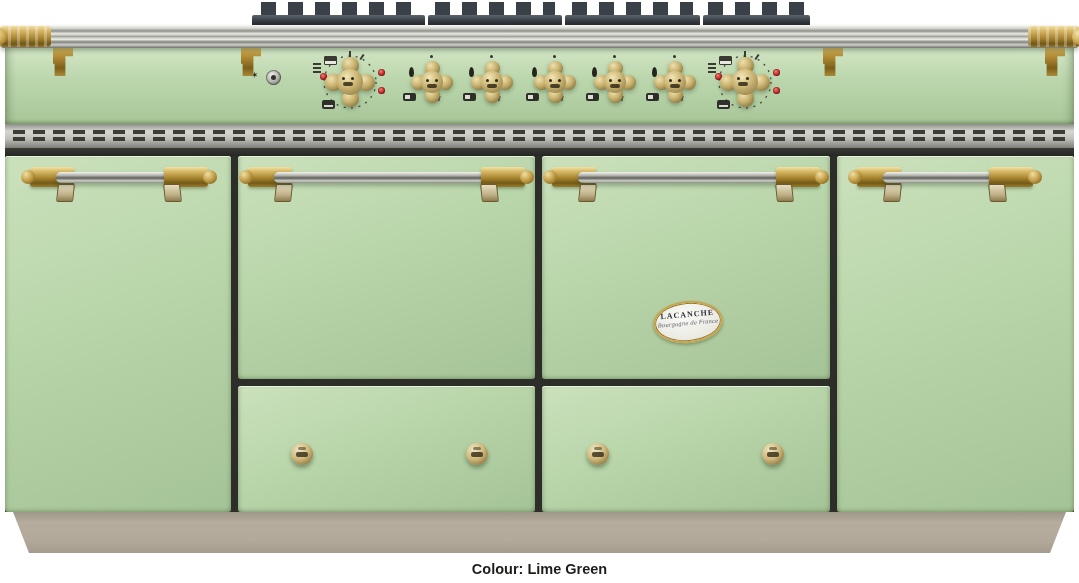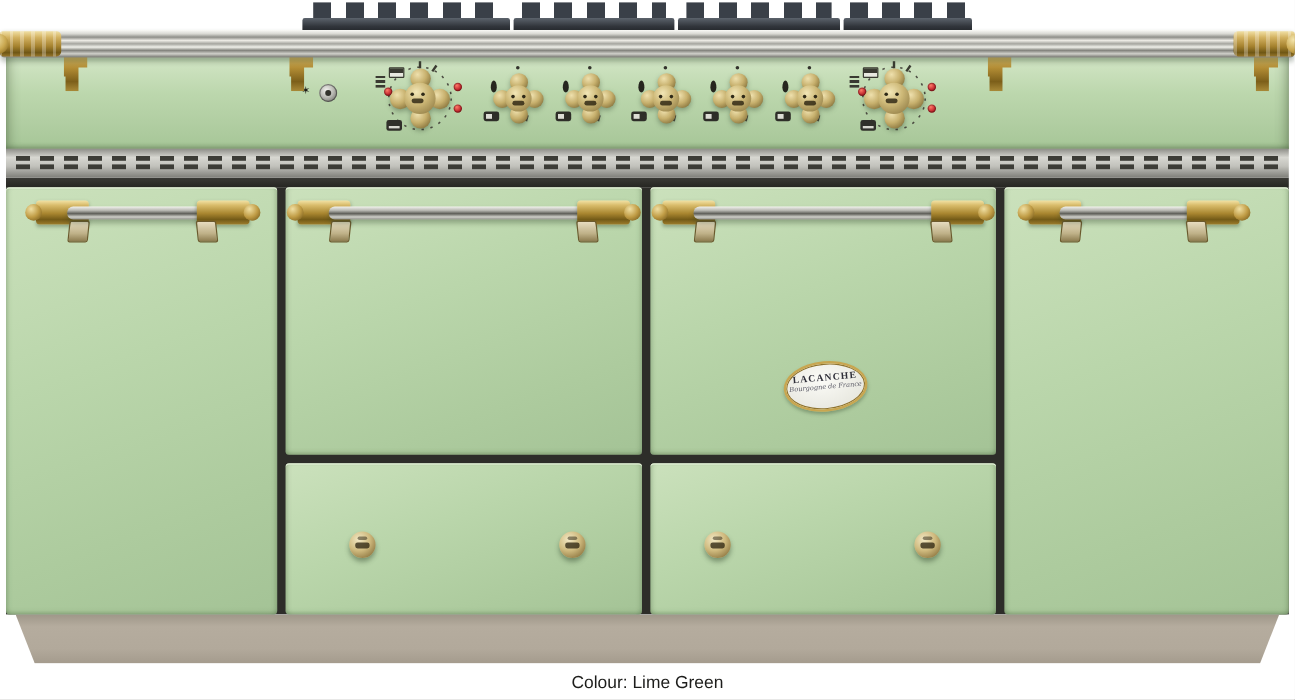--- a/index.html
+++ b/index.html
@@ -133,21 +133,21 @@
   .badge-brand{margin-top:8px;font-family:"Liberation Serif",serif;font-weight:700;font-size:8px;
     letter-spacing:1px;color:#2e2e38;line-height:1;}
   .badge-tagline{margin-top:2px;font-family:"DejaVu Serif",serif;font-style:italic;font-size:5.5px;
     color:#5a5a66;line-height:1;}
 
   
   .plinth{position:absolute;left:8px;right:8px;top:512px;height:41px;
     clip-path:polygon(0 0,100% 0,calc(100% - 16px) 100%,16px 100%);
     background:linear-gradient(180deg,#9f9789 0,#b5ac9e 25%,#b2a99b 70%,#a49b8d 100%);}
   .caption{position:absolute;left:0;right:0;top:561px;text-align:center;
-    font-size:14.5px;font-weight:400;color:#1d1d1b;}
+    font-size:14.5px;font-weight:700;color:#1d1d1b;}
 </style>
 </head>
 <body>
 
 <div class="stage">
   <div class="cooker">
 
     <div class="grates">
       <div class="grate" style="left:0;width:173px"></div>
       <div class="grate" style="left:176px;width:134px"></div>

